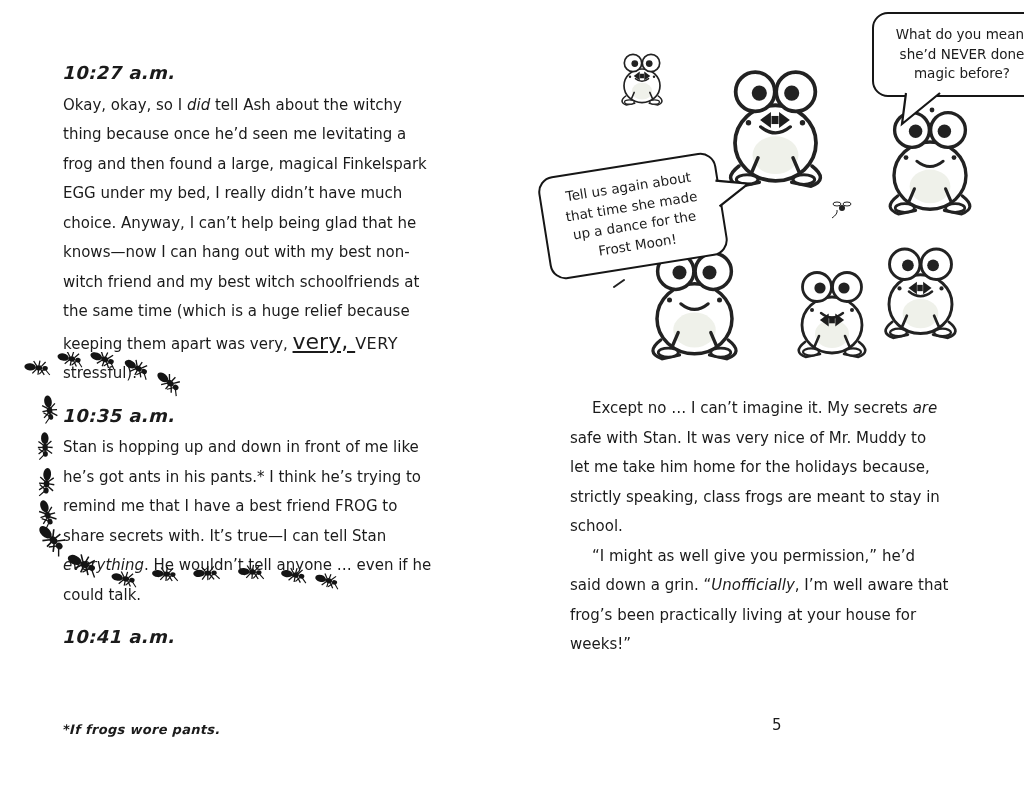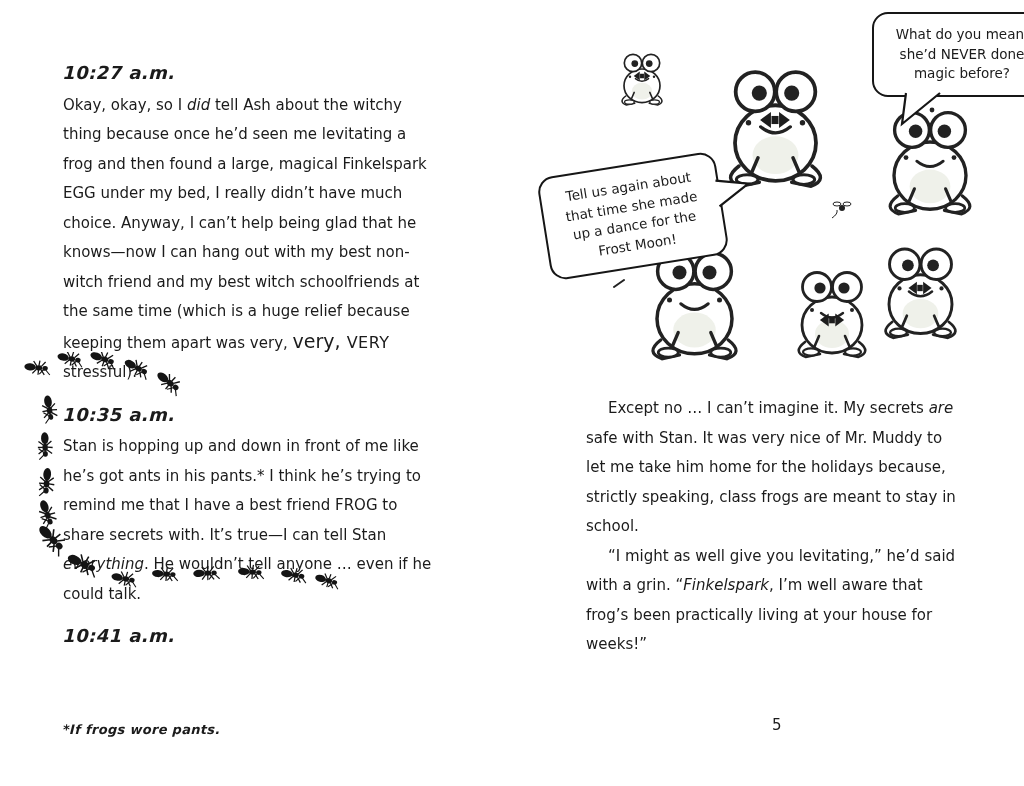--- a/index.html
+++ b/index.html
@@ -11,29 +11,29 @@
   .left-col{position:absolute;left:63px;top:62px;width:372px;}
   .entry h3{
     margin:0 0 6px 0;
     font-family:"DejaVu Sans",sans-serif;
     font-style:italic;font-weight:700;font-size:18px;line-height:1.25;
     letter-spacing:.4px;transform:skewX(-3deg);transform-origin:left bottom;
   }
   .entry p{margin:0 0 16px 0;font-size:15px;line-height:29.5px;}
   .entry{margin-bottom:8px;}
   .entry em{}
-  .very-mid{font-size:19px;}
+  .very-mid{font-size:22px;text-decoration:underline;}
   .very-big{font-size:16px;letter-spacing:.5px;}
   .footnote{
     position:absolute;left:63px;top:722px;
     font-style:italic;font-weight:700;font-size:13px;letter-spacing:.3px;
     transform:skewX(-3deg);
   }
   
-  .right-col{position:absolute;left:586px;top:394px;width:380px;}
+  .right-col{position:absolute;left:570px;top:394px;width:380px;}
   .right-col p{margin:0;font-size:15px;line-height:29.5px;text-indent:22px;}
   .right-col em{font-style:italic;}
   .pagenum{position:absolute;left:772px;top:716px;font-size:15px;}
   
   .bubble{
     position:absolute;background:#ffffff;border:2px solid #161616;border-radius:16px;
     padding:11px 12px;font-size:13.5px;line-height:1.45;text-align:center;z-index:3;
   }
   .bubble-top{left:872px;top:12px;width:152px;}
   .bubble-left{left:543px;top:164px;width:152px;transform:rotate(-9deg);}
@@ -163,18 +163,18 @@
   </div>
   <div class="bubble bubble-left">
     <span>Tell us again about that time she made up a dance for the Frost Moon!</span>
     <svg class="tail tail-right" width="36" height="40" viewBox="0 0 36 40">
       <path d="M1,30 L33,12 L1,4" fill="#ffffff" stroke="#161616" stroke-width="2.2"></path>
     </svg>
   </div>
 
   <div class="right-col">
     <p><span>Except no … I can’t imagine it. My secrets </span><em>are</em><span> safe with Stan. It was very nice of Mr. Muddy to let me take him home for the holidays because, strictly speaking, class frogs are meant to stay in school.</span></p>
-    <p><span>“I might as well give you levitating,” he’d said with a grin. “</span><em>Finkelspark</em><span>, I’m well aware that frog’s been practically living at your house for weeks!”</span></p>
+    <p><span>“I might as well give you permission,” he’d said down a grin. “</span><em>Unofficially</em><span>, I’m well aware that frog’s been practically living at your house for weeks!”</span></p>
   </div>
 
   <div class="pagenum">5</div>
 
 </div>
 
 </body></html>

